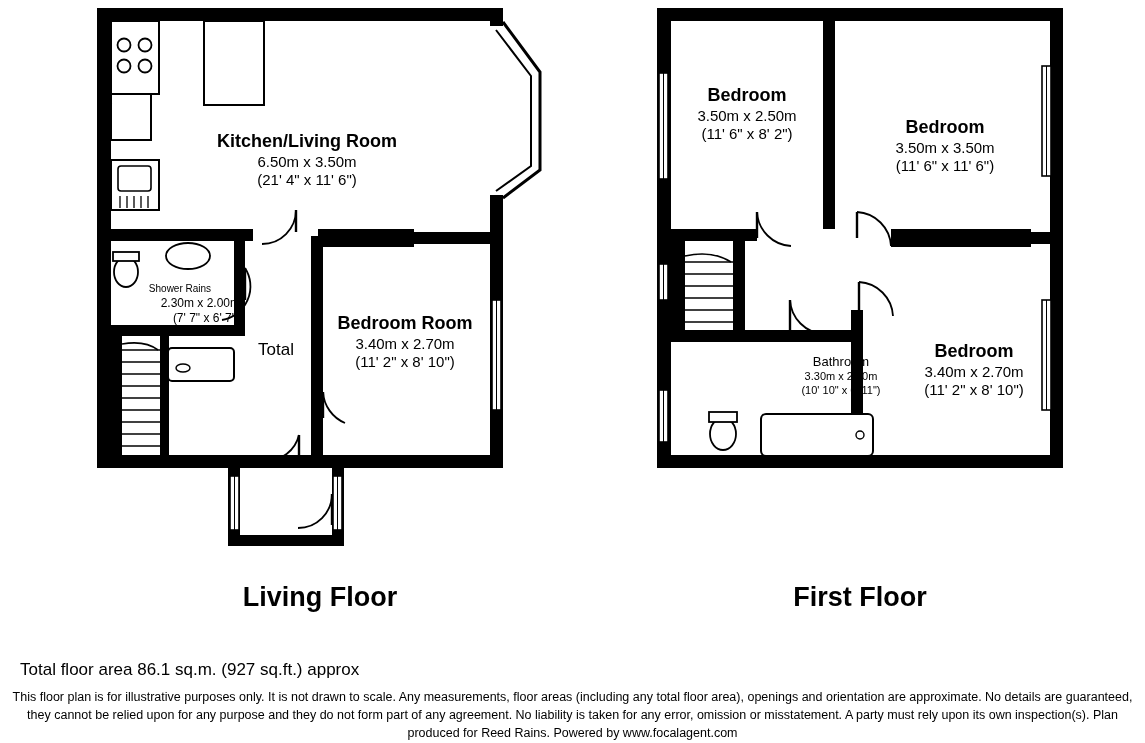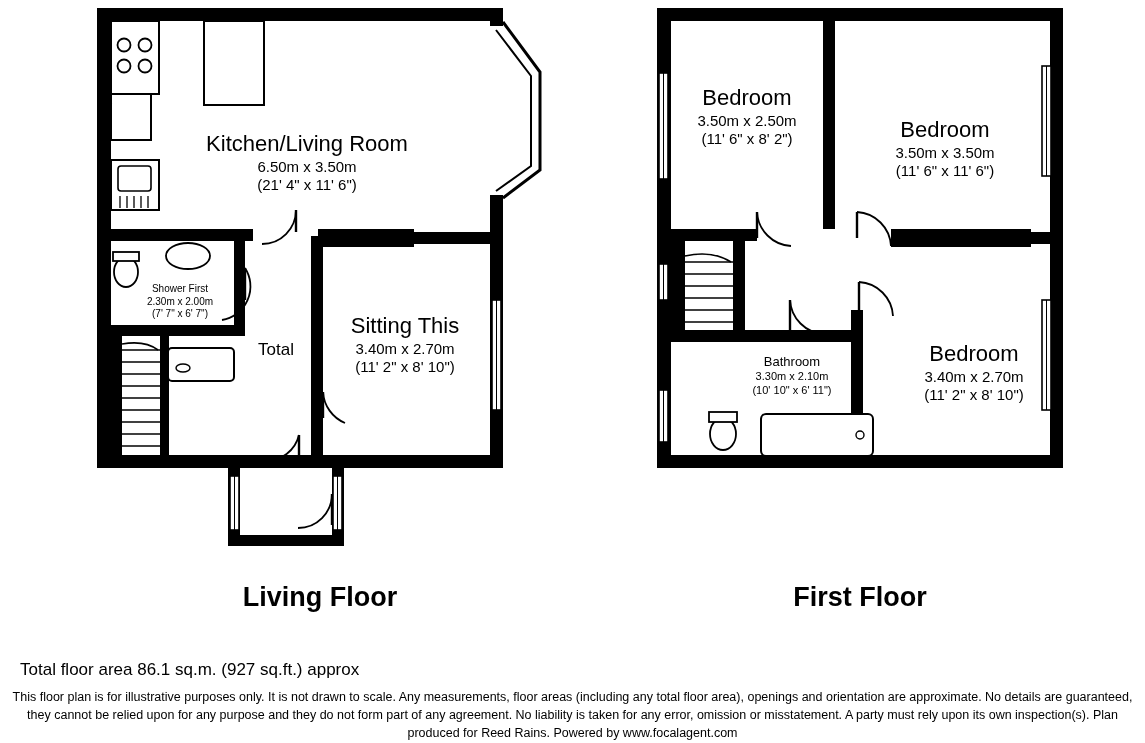--- a/index.html
+++ b/index.html
@@ -29,31 +29,32 @@
     width: 1145px;
     height: 743px;
   }
   .lbl {
     position: absolute;
     text-align: center;
     white-space: nowrap;
     line-height: 1.25;
   }
   .room-name {
-    font-size: 22px;
-    font-weight: normal;
+    font-size: 18px;
+    font-weight: bold;
   }
   .room-dim {
     font-size: 15px;
   }
   .room-name-sm {
     font-size: 10px;
   }
   .room-dim-sm {
-    font-size: 10px;
+    font-size: 12px;
+    text-align: right;
   }
   .hall-name {
     font-size: 17px;
   }
   .landing-name {
     font-size: 18px;
   }
   .bath-name {
     font-size: 13px;
   }
@@ -296,49 +297,49 @@
     </g>
   </svg>
 
   <div class="lbl" style="left:190px; top:114px; width:234px;margin-top:16px;">
     <div class="room-name">Kitchen/Living Room</div>
     <div class="room-dim">6.50m x 3.50m</div>
     <div class="room-dim">(21' 4" x 11' 6")</div>
   </div>
 
   <div class="lbl" style="left:120px; top:283px; width:120px;">
-    <div class="room-name-sm">Shower First</div>
+    <div class="room-name-sm">Shower Rains</div>
     <div class="room-dim-sm">2.30m x 2.00m</div>
     <div class="room-dim-sm">(7' 7" x 6' 7")</div>
   </div>
 
   <div class="lbl" style="left:236px; top:339px; width:80px;">
     <div class="hall-name">Total</div>
   </div>
 
   <div class="lbl" style="left:326px; top:312px; width:158px;">
-    <div class="room-name">Sitting This</div>
+    <div class="room-name">Bedroom Room</div>
     <div class="room-dim">3.40m x 2.70m</div>
     <div class="room-dim">(11' 2" x 8' 10")</div>
   </div>
 
   <div class="lbl" style="left:676px; top:84px; width:142px;">
     <div class="room-name">Bedroom</div>
     <div class="room-dim">3.50m x 2.50m</div>
     <div class="room-dim">(11' 6" x 8' 2")</div>
   </div>
 
   <div class="lbl" style="left:866px; top:116px; width:158px;">
     <div class="room-name">Bedroom</div>
     <div class="room-dim">3.50m x 3.50m</div>
     <div class="room-dim">(11' 6" x 11' 6")</div>
   </div>
 
 
-  <div class="lbl" style="left:692px; top:354px; width:200px;">
+  <div class="lbl" style="left:741px; top:354px; width:200px;">
     <div class="bath-name">Bathroom</div>
     <div class="bath-dim">3.30m x 2.10m</div>
     <div class="bath-dim">(10' 10" x 6' 11")</div>
   </div>
 
   <div class="lbl" style="left:895px; top:340px; width:158px;">
     <div class="room-name">Bedroom</div>
     <div class="room-dim">3.40m x 2.70m</div>
     <div class="room-dim">(11' 2" x 8' 10")</div>
   </div>

